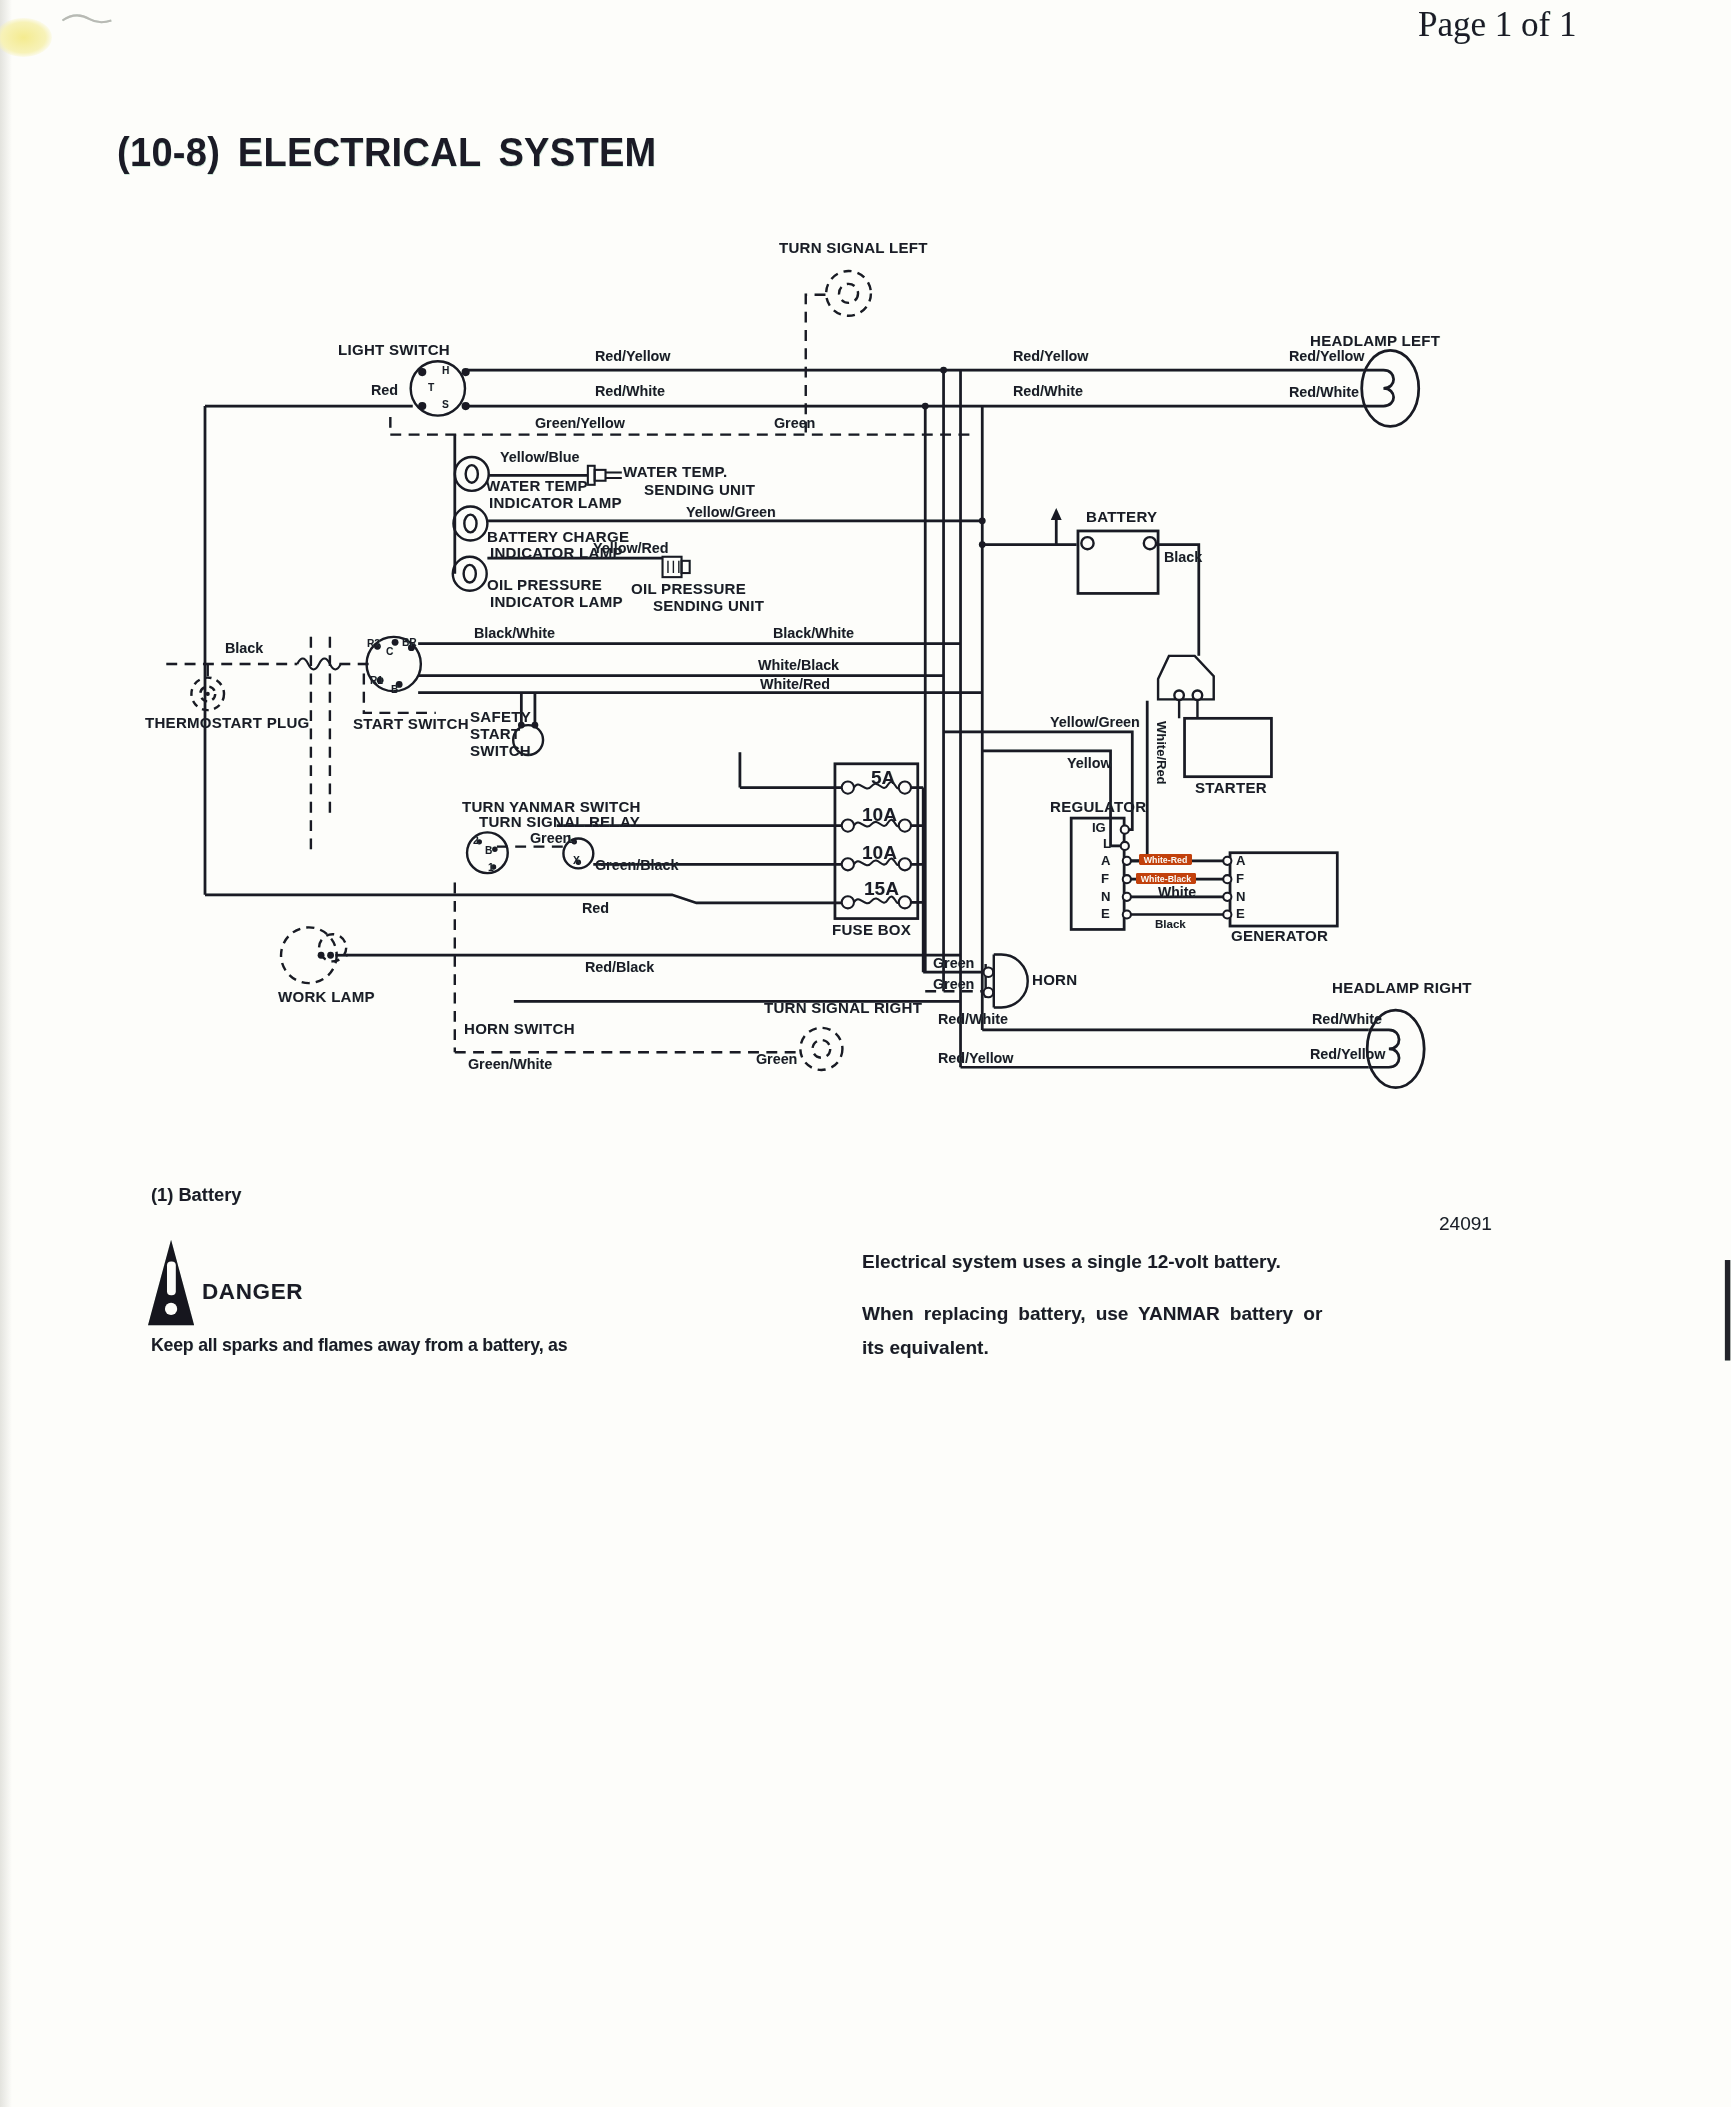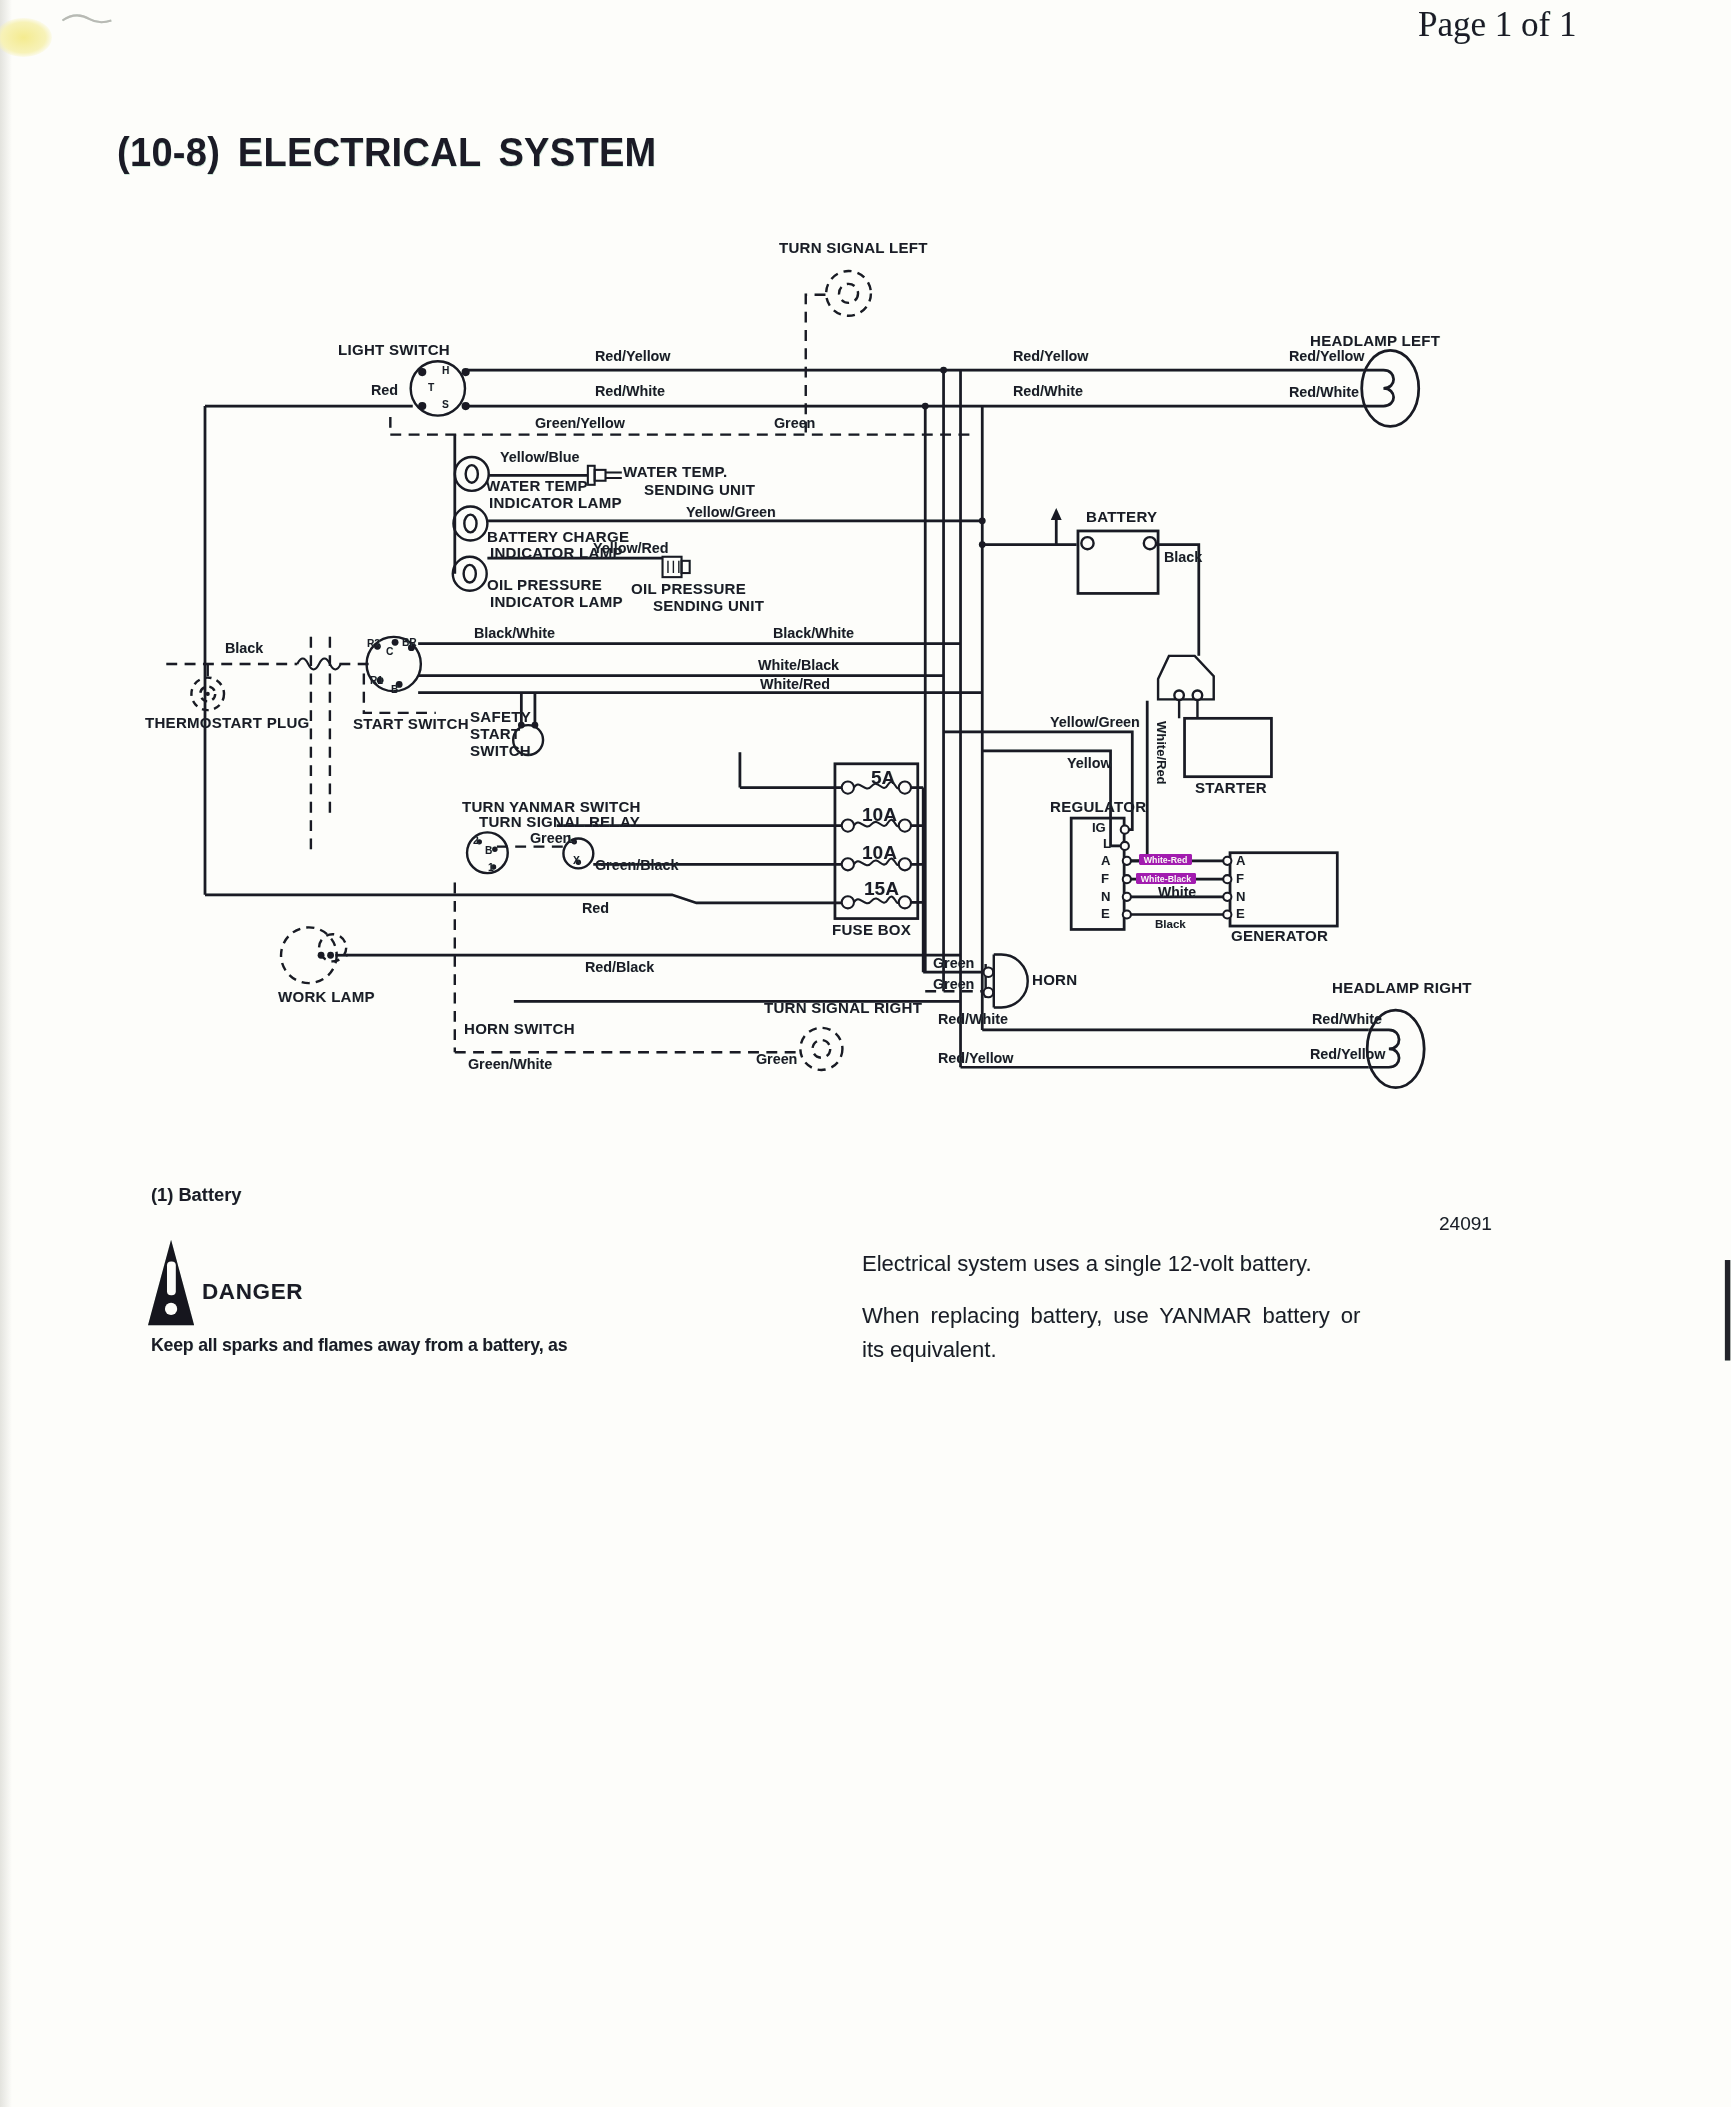--- a/index.html
+++ b/index.html
@@ -7,29 +7,29 @@
         font-family:"Liberation Sans",sans-serif;color:#1a1a22;}
   .page::before{content:"";position:absolute;left:0;top:0;width:12.2px;height:100%;
         background:linear-gradient(90deg,#e3e3de,#fdfdfa);}
   .lbl{position:absolute;white-space:nowrap;color:#1b1b26;
        text-shadow:0.4px 0.4px 0 rgba(100,180,140,.32);}
   .c{font-size:15px;font-weight:700;letter-spacing:0.3px;}
   .w{font-size:14.3px;font-weight:600;}
   .t{font-size:10.2px;font-weight:700;}
   .f{font-size:19px;font-weight:700;}
   .vert{writing-mode:vertical-rl;font-size:13px;font-weight:600;}
-  .chip{background:#a21caf;color:#fafaf6;font-size:8.8px;font-weight:600;
+  .chip{background:#c2410c;color:#fafaf6;font-size:8.8px;font-weight:600;
         padding:0.7px 4.8px;border-radius:1.4px;text-shadow:none;}
   .title{font-size:38px;font-weight:700;letter-spacing:0.3px;word-spacing:6.8px;
          transform:scaleY(1.07);transform-origin:left top;}
   .pageind{font-family:"Liberation Serif",serif;font-size:35px;font-weight:400;}
   .h2{font-size:18.3px;font-weight:700;}
   .danger{font-size:22.4px;font-weight:700;letter-spacing:0.7px;}
   .warn{font-size:17.7px;font-weight:700;letter-spacing:-0.2px;}
-  .body{font-size:22px;font-weight:400;}
+  .body{font-size:19px;font-weight:700;}
   .just{word-spacing:4.8px;}
   .ref{font-size:19px;font-weight:400;}
   .footer{font-family:"Liberation Serif",serif;font-size:28.5px;}
   svg.d{position:absolute;left:0;top:0;filter:drop-shadow(0.8px 0.8px 0 rgba(110,190,150,.30));}
   .blob{position:absolute;left:-5.4px;top:17.7px;width:57px;height:39px;border-radius:50%;
         background:radial-gradient(ellipse,#f4eb8f 0%,#f7f2b8 55%,rgba(250,248,220,0) 75%);}
 </style>
 </head>
 <body>
 

